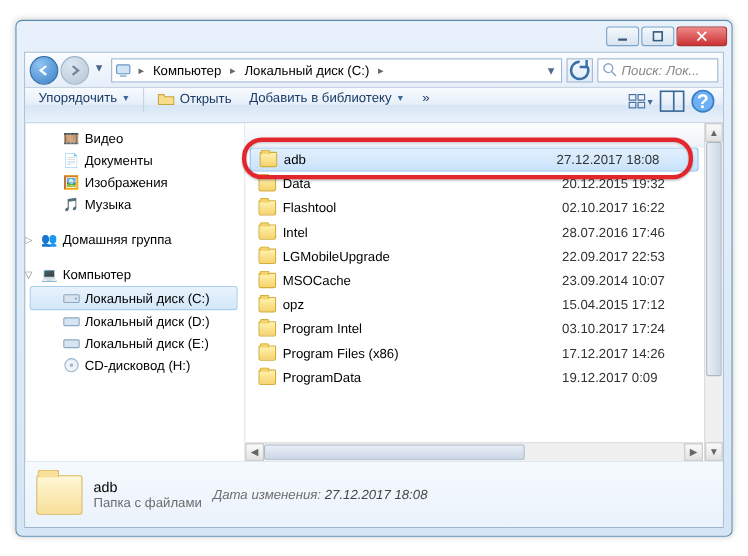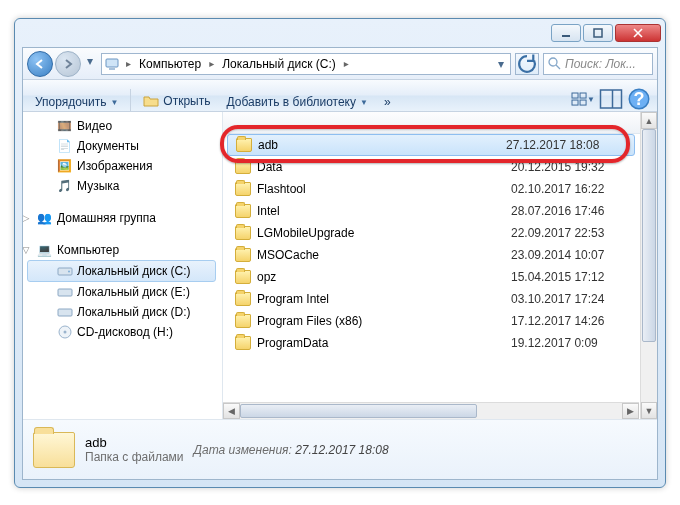--- a/index.html
+++ b/index.html
@@ -14,21 +14,21 @@
 .navbtns { display: flex; }
 .circ { width: 26px; height: 26px; border-radius: 50%; background: radial-gradient(circle at 35% 30%,#8fc4f5,#3a7fc3); border: 1px solid #2f6aa6; display: flex; align-items: center; justify-content: center; color: #fff; margin-right: 2px; }
 .circ.fwd { background: radial-gradient(circle at 35% 30%,#dbe6f2,#b7c6d6); border-color: #9db2c7; color: #6f8399; }
 .circ svg { width: 12px; height: 12px; }
 .dd { width: 14px; height: 20px; display: flex; align-items: center; justify-content: center; color: #4a6b8e; }
 .addr { flex: 1; height: 22px; border: 1px solid #9fb6cf; background: #fff; display: flex; align-items: center; padding: 0 2px; gap: 4px; }
 .addr .seg { padding: 0 2px; color: #000; }
 .addr .arr { color: #666; font-size: 10px; padding: 0 2px; }
 .refbtn { width: 24px; height: 22px; border: 1px solid #9fb6cf; background: linear-gradient(#f3f8fe,#e0edf9); display: flex; align-items: center; justify-content: center; color: #3a6fa5; }
 .search { width: 110px; height: 22px; border: 1px solid #9fb6cf; background: #fff; display: flex; align-items: center; padding: 0 4px; gap: 4px; color: #888; font-style: italic; overflow: hidden; white-space: nowrap; }
-.toolbar { height: 32px; background: linear-gradient(#f8fbfe,#e5eef9 48%,#d7e6f5 52%,#e9f2fb); border-bottom: 1px solid #c6d3e2; display: flex; align-items: flex-end; padding: 0 6px; gap: 4px; }
+.toolbar { height: 32px; background: linear-gradient(#f8fbfe,#e5eef9 48%,#d7e6f5 52%,#e9f2fb); border-bottom: 1px solid #c6d3e2; display: flex; align-items: flex-start; padding: 0 6px; gap: 4px; }
 .tmenu { display: flex; align-items: center; gap: 4px; padding: 2px 6px; color: #1a3c66; border-radius: 3px; }
 .tmenu .tri { font-size: 8px; color: #3d6a9a; }
 .tsep { width: 1px; height: 22px; background: #c6d3e2; margin: 0 2px; }
 .spacer { flex: 1; }
 .ticon { width: 24px; height: 24px; display: flex; align-items: center; justify-content: center; color: #3d6a9a; }
 .body { position: absolute; left: 0; right: 0; top: 64px; bottom: 60px; display: flex; }
 .tree { width: 200px; border-right: 1px solid #dfe7ef; padding: 4px 0 4px 4px; overflow: hidden; }
 .tnode { display: flex; align-items: center; height: 20px; gap: 4px; padding-left: 18px; color: #000; white-space: nowrap; }
 .tnode.l1 { padding-left: 30px; }
 .tnode.l0 { padding-left: 8px; font-weight: 400; }
@@ -217,29 +217,29 @@
               </svg>
             </span>
             <span>Локальный диск (C:)</span>
           </div>
         <div class="tnode l1">
             <span class="ico16">
               <svg viewBox="0 0 16 16">
                 <rect x="1" y="5" width="14" height="7" rx="1" fill="#d8e4ef" stroke="#8ca8c4"></rect>
               </svg>
             </span>
-            <span>Локальный диск (E:)</span>
+            <span>Локальный диск (D:)</span>
           </div>
         <div class="tnode l1">
             <span class="ico16">
               <svg viewBox="0 0 16 16">
                 <rect x="1" y="5" width="14" height="7" rx="1" fill="#d8e4ef" stroke="#8ca8c4"></rect>
               </svg>
             </span>
-            <span>Локальный диск (D:)</span>
+            <span>Локальный диск (E:)</span>
           </div>
         <div class="tnode l1">
             <span class="ico16">
               <svg viewBox="0 0 16 16">
                 <circle cx="8" cy="8" r="6" fill="#eef3f8" stroke="#9bb4cd"></circle>
                 <circle cx="8" cy="8" r="1.5" fill="#9bb4cd"></circle>
               </svg>
             </span>
             <span>CD-дисковод (H:)</span>
           </div>

